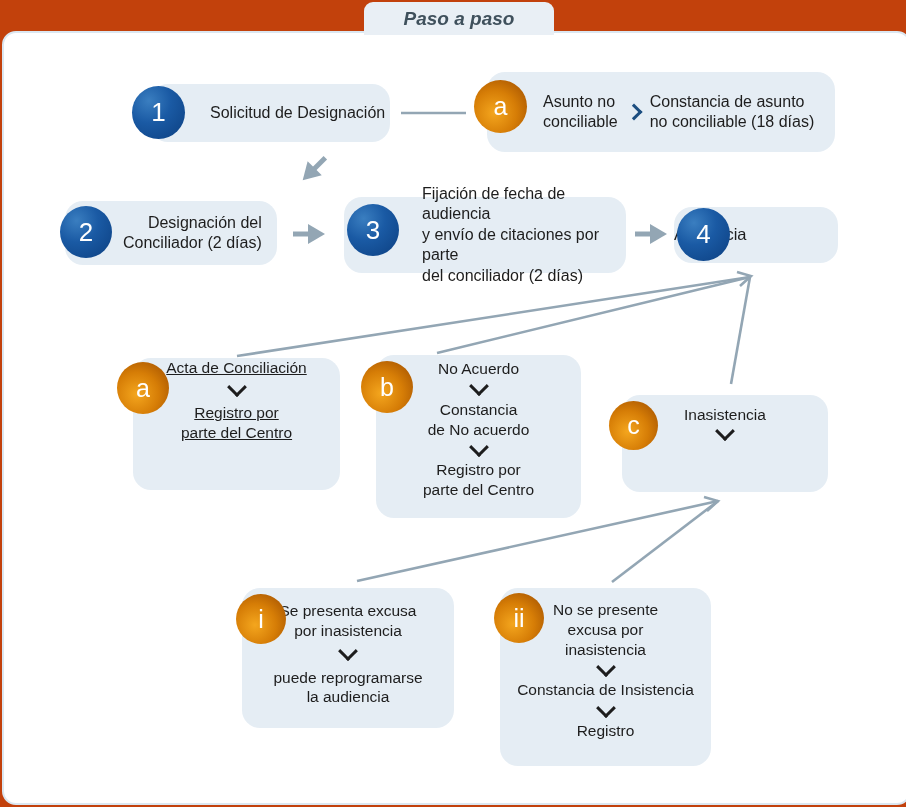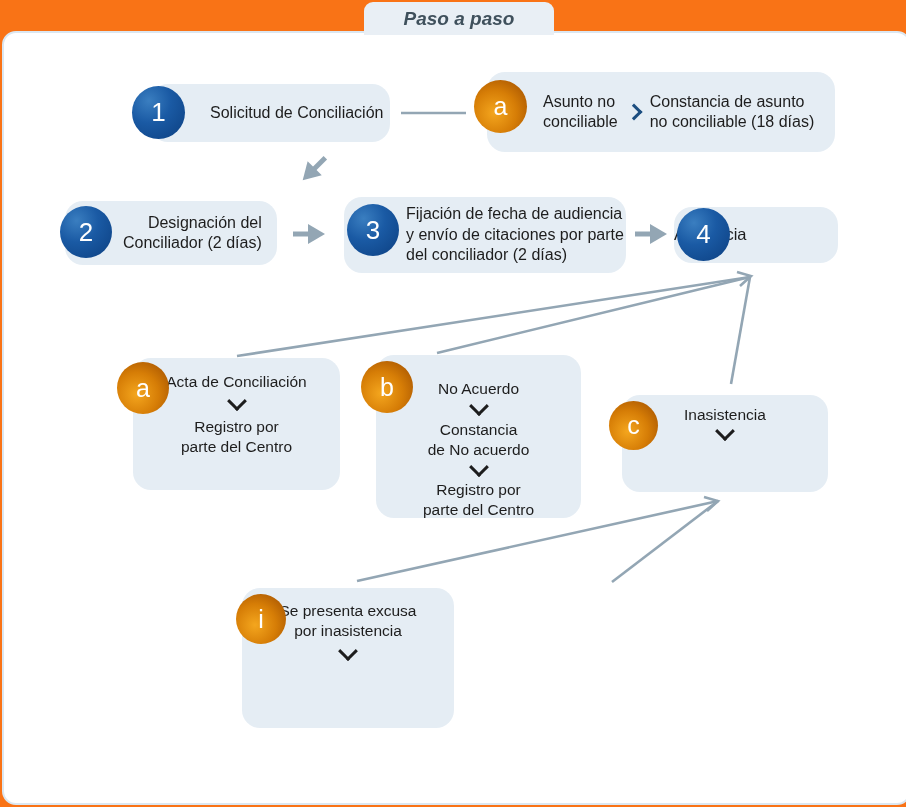--- a/index.html
+++ b/index.html
@@ -1,19 +1,19 @@
 <!DOCTYPE html>
 <html style="--c-accent_blue: #0c3f80; --c-accent_orange: #9a4a00; --c-box_bg: #e5edf4; --c-tab_bg: #e9eff5; --c-panel_border: #dbe7f1; --c-connector: #93a6b4; --c-chevron_blue: #1c4e80; --c-title_text: #3f505c; --c-text: #1d1d1d;"><head>
 <meta charset="utf-8">
 <style>
   html,body{margin:0;padding:0;background:#ffffff;}
   .canvas{
     position:relative;width:906px;height:807px;overflow:hidden;
     font-family:"Liberation Sans","DejaVu Sans",sans-serif;
-    color:var(--c-text,#1d1d1d);background:#f97316;
+    color:var(--c-text,#1d1d1d);background:#c2410c;
   }
   .panel{
     position:absolute;left:2px;top:31px;width:905px;height:770px;
     border:2px solid var(--c-panel_border,#dbe7f1);border-radius:14px;background:#fff;
   }
   .tab{
     position:absolute;left:364px;top:2px;width:190px;height:33px;z-index:3;
     background:var(--c-tab_bg,#e9eff5);border-radius:9px 9px 0 0;
     display:flex;align-items:center;justify-content:center;
   }
@@ -82,21 +82,21 @@
     <path d="M357 581 L718 501"></path>
     <path d="M612 582 L718 501"></path>
     <path d="M707 511 L718 501 L704 497"></path>
   </svg>
 
   <div class="node" style="left:150px;top:84px;width:240px;height:58px;">
     <div class="badge blue" style="left:-18px;top:2px;">
       <span>1</span>
     </div>
     <div class="vcenter" style="padding-left:60px;">
-      <div class="label">Solicitud de Conciliación</div>
+      <div class="label">Solicitud de Designación</div>
     </div>
   </div>
 
   <div class="node" style="left:487px;top:72px;width:348px;height:80px;">
     <div class="badge orange" style="left:-13px;top:8px;width:53px;height:53px;">
       <span>a</span>
     </div>
     <div class="row" style="padding-left:56px;">
       <div class="label pre">Asunto no
 conciliable</div>
@@ -123,21 +123,21 @@
 
   <svg class="arrow" style="left:291px;top:221px;" width="36" height="26" viewBox="0 0 36 26">
     <line x1="2" y1="13" x2="20" y2="13" stroke="#93a6b4" stroke-width="5"></line>
     <polygon points="17,3 34,13 17,23" fill="#93a6b4"></polygon>
   </svg>
 
   <div class="node" style="left:344px;top:197px;width:282px;height:76px;">
     <div class="badge blue" style="left:3px;top:7px;width:52px;height:52px;">
       <span>3</span>
     </div>
-    <div class="vcenter" style="padding-left:62px;">
+    <div class="vcenter" style="padding-left:78px;">
       <div class="label pre">Fijación de fecha de audiencia
 y envío de citaciones por parte
 del conciliador (2 días)</div>
     </div>
   </div>
 
   <svg class="arrow" style="left:633px;top:221px;" width="36" height="26" viewBox="0 0 36 26">
     <line x1="2" y1="13" x2="20" y2="13" stroke="#93a6b4" stroke-width="5"></line>
     <polygon points="17,3 34,13 17,23" fill="#93a6b4"></polygon>
   </svg>
@@ -148,35 +148,35 @@
     </div>
     <div class="vcenter" style="">
       <div class="label" style="font-size:16.5px;">Audiencia</div>
     </div>
   </div>
 
   <div class="node" style="left:133px;top:358px;width:207px;height:132px;">
     <div class="badge orange" style="left:-16px;top:4px;">
       <span>a</span>
     </div>
-    <div class="col" style="padding-top:14px;gap:5px;">
+    <div class="col" style="gap:5px;text-decoration:underline;">
       <div class="label pre">Acta de Conciliación</div>
       <div class="chev-wrap">
           <i class="chev"></i>
         </div>
       <div class="label pre">Registro por
 parte del Centro</div>
     </div>
   </div>
 
   <div class="node" style="left:376px;top:355px;width:205px;height:163px;">
     <div class="badge orange" style="left:-15px;top:6px;">
       <span>b</span>
     </div>
-    <div class="col" style="padding-top:24px;gap:3px;">
+    <div class="col" style="padding-top:4px;gap:3px;">
       <div class="label pre">No Acuerdo</div>
       <div class="chev-wrap">
           <i class="chev"></i>
         </div>
       <div class="label pre">Constancia
 de No acuerdo</div>
       <div class="chev-wrap">
           <i class="chev"></i>
         </div>
       <div class="label pre">Registro por
@@ -199,17 +199,37 @@
   <div class="node" style="left:242px;top:588px;width:212px;height:140px;">
     <div class="badge orange" style="left:-6px;top:6px;width:50px;height:50px;">
       <span>i</span>
     </div>
     <div class="col" style="padding-top:13px;gap:6px;">
       <div class="label pre">Se presenta excusa
 por inasistencia</div>
       <div class="chev-wrap">
           <i class="chev"></i>
         </div>
-    </div>
-  </div>
-
+      <div class="label pre">puede reprogramarse
+la audiencia</div>
+    </div>
+  </div>
+
+  <div class="node" style="left:500px;top:588px;width:211px;height:178px;">
+    <div class="badge orange" style="left:-6px;top:5px;width:50px;height:50px;">
+      <span>ii</span>
+    </div>
+    <div class="col" style="padding-top:12px;gap:3px;">
+      <div class="label pre">No se presente
+excusa por
+inasistencia</div>
+      <div class="chev-wrap">
+          <i class="chev"></i>
+        </div>
+      <div class="label pre">Constancia de Insistencia</div>
+      <div class="chev-wrap">
+          <i class="chev"></i>
+        </div>
+      <div class="label pre">Registro</div>
+    </div>
+  </div>
 
 </div>
 
 </body></html>

